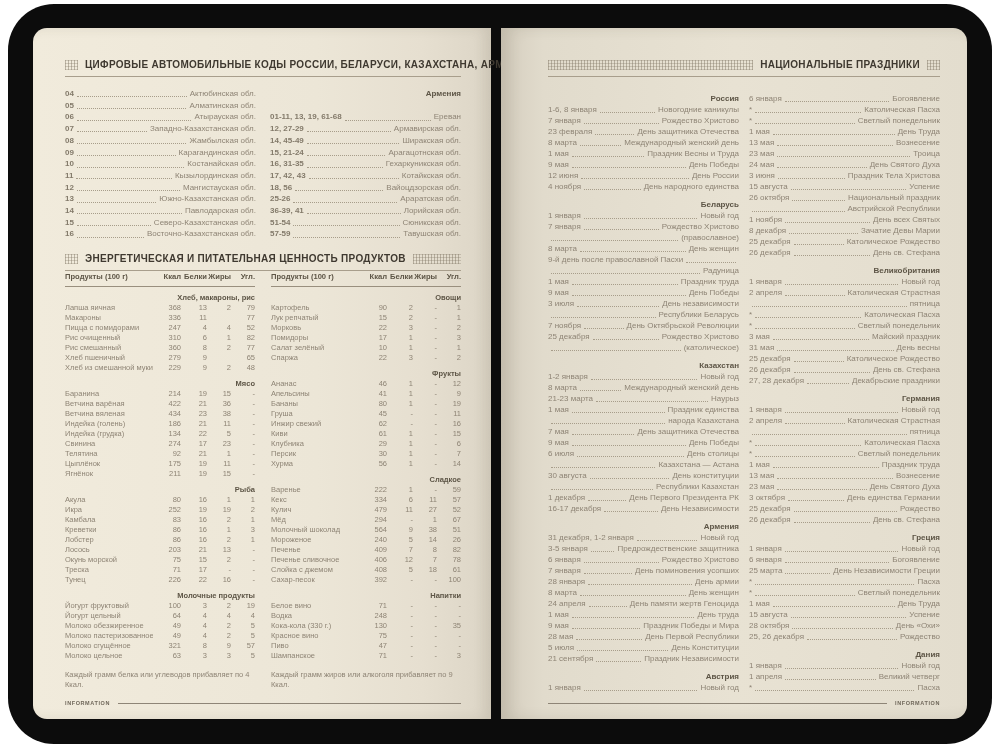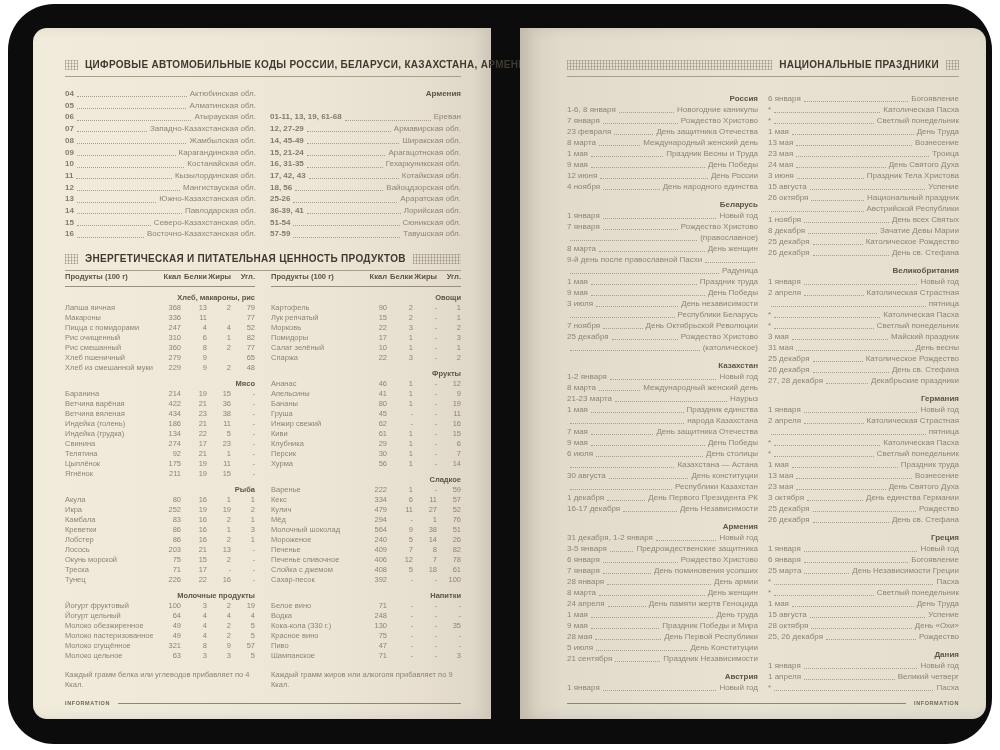--- a/index.html
+++ b/index.html
@@ -4,21 +4,21 @@
 <style>
   html,body{margin:0;padding:0;background:#ffffff;}
   .canvas{position:relative;width:1000px;height:750px;background:#ffffff;overflow:hidden;
           font-family:"Liberation Sans", sans-serif;}
   .cover{position:absolute;left:8px;top:4px;width:984px;height:740px;background:#0c0c0c;border-radius:46px;}
   .page{position:absolute;top:24px;height:691px;box-sizing:border-box;}
   .page-left{left:25px;width:458px;border-radius:14px 0 0 14px;
      background:linear-gradient(90deg,#f1ebdc 0%,#ece6d7 62%,#e6dfd0 85%,#dcd5c6 100%);
      box-shadow:inset -7px 0 12px rgba(70,58,36,.10);
      padding:30px 30px 0 32px;}
-  .page-right{left:512px;width:466px;border-radius:0 14px 14px 0;
+  .page-right{left:493px;width:466px;border-radius:0 14px 14px 0;
      background:linear-gradient(90deg,#d5cebf 0%,#e1dbcc 9%,#e8e2d3 50%,#e3ddce 100%);
      box-shadow:inset 9px 0 14px rgba(70,58,36,.13);
      padding:30px 27px 0 47px;}
 
   .sec-head{display:flex;align-items:center;gap:7px;height:13px;}
   .sec-title{font-size:10px;font-weight:bold;color:#3f3930;letter-spacing:.3px;white-space:nowrap;}
   .hatch{height:10px;
      background-image:repeating-linear-gradient(90deg,rgba(125,115,97,.45) 0 1px,transparent 1px 3px),
                       repeating-linear-gradient(0deg,rgba(125,115,97,.30) 0 1px,transparent 1px 3px);}
   .hatch.small{width:13px;flex:none;}
@@ -575,21 +575,21 @@
               <span class="ncell num">479</span>
               <span class="ncell num">11</span>
               <span class="ncell num">27</span>
               <span class="ncell num">52</span>
             </div>
             <div class="nrow">
               <span class="ncell name">Мёд</span>
               <span class="ncell num">294</span>
               <span class="ncell num">-</span>
               <span class="ncell num">1</span>
-              <span class="ncell num">76</span>
+              <span class="ncell num">67</span>
             </div>
             <div class="nrow">
               <span class="ncell name">Молочный шоколад</span>
               <span class="ncell num">564</span>
               <span class="ncell num">9</span>
               <span class="ncell num">38</span>
               <span class="ncell num">51</span>
             </div>
             <div class="nrow">
               <span class="ncell name">Мороженое</span>

